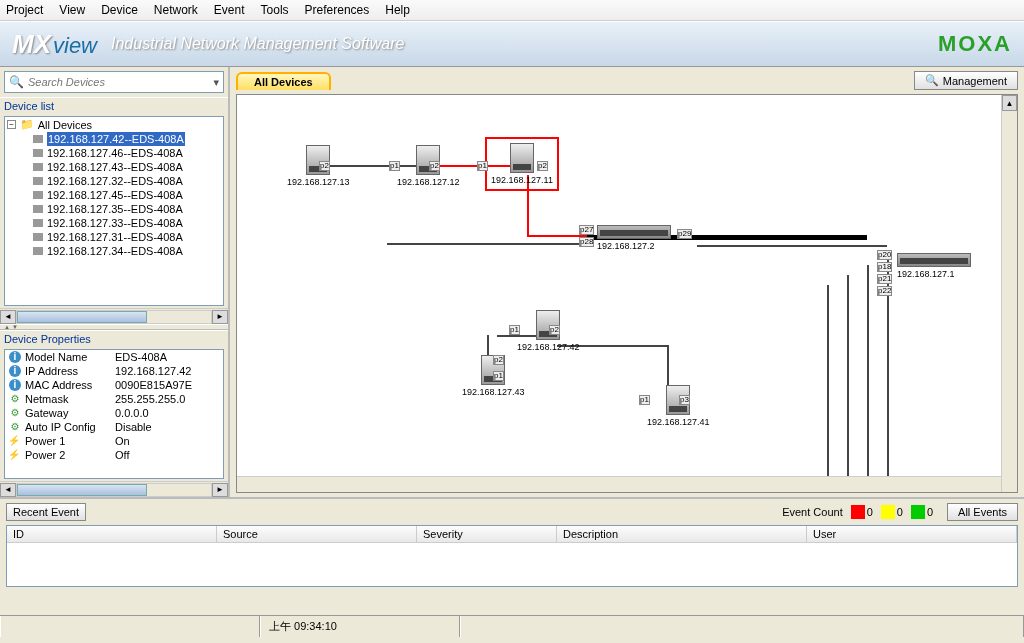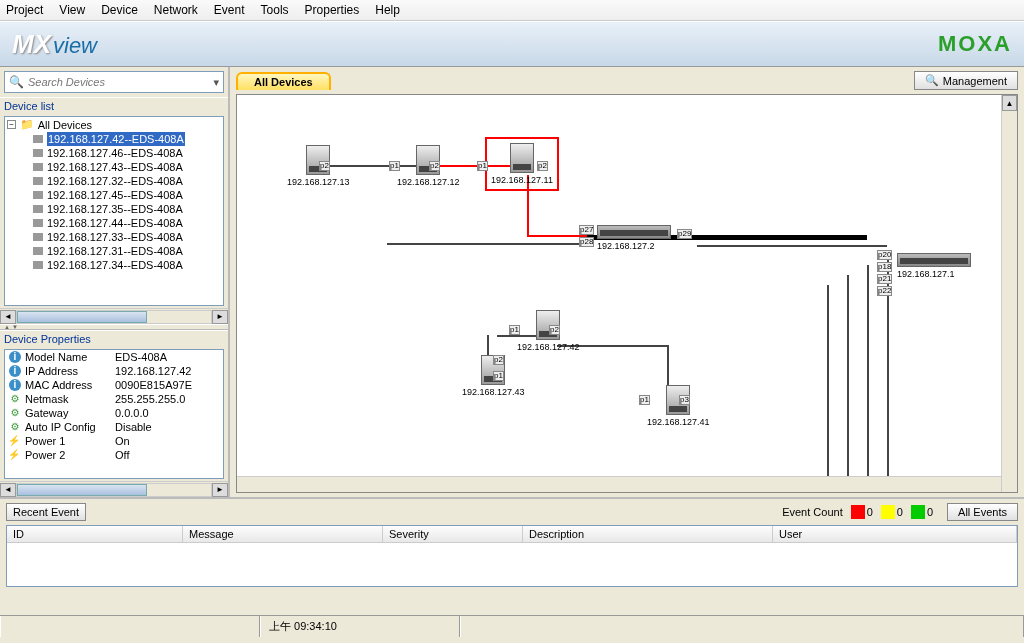--- a/index.html
+++ b/index.html
@@ -74,29 +74,30 @@
 </head>
 <body>
 
 <div class="menubar">
   <span>Project</span>
   <span>View</span>
   <span>Device</span>
   <span>Network</span>
   <span>Event</span>
   <span>Tools</span>
-  <span>Properties</span>
+  <span>Preferences</span>
   <span>Help</span>
 </div>
 
 <div class="banner">
   <div class="logo">
     <span class="mx">MX</span>
     <span class="view">view</span>
   </div>
+  <span class="subtitle">Industrial Network Management Software</span>
   <span class="moxa">MOXA</span>
 </div>
 
 <div class="main">
   <div class="leftpanel">
     <div class="search">
       <span class="mag">🔍</span>
       <input placeholder="Search Devices" style="">
       <span style="color:#555;">▾</span>
     </div>
@@ -123,24 +124,20 @@
           <span class="devicon"></span>
           <span class="lbl">192.168.127.32--EDS-408A</span>
         </div>
       <div class="tree-item">
           <span class="devicon"></span>
           <span class="lbl">192.168.127.45--EDS-408A</span>
         </div>
       <div class="tree-item">
           <span class="devicon"></span>
           <span class="lbl">192.168.127.35--EDS-408A</span>
-        </div>
-      <div class="tree-item">
-          <span class="devicon"></span>
-          <span class="lbl">192.168.127.44--EDS-408A</span>
         </div>
       <div class="tree-item">
           <span class="devicon"></span>
           <span class="lbl">192.168.127.33--EDS-408A</span>
         </div>
       <div class="tree-item">
           <span class="devicon"></span>
           <span class="lbl">192.168.127.31--EDS-408A</span>
         </div>
       <div class="tree-item">
@@ -309,22 +306,22 @@
         <span>0</span>
       <span class="sq" style="background:#ffff00;"></span>
         <span>0</span>
       <span class="sq" style="background:#00cc00;"></span>
         <span>0</span>
       <div class="allev">All Events</div>
     </div>
   </div>
   <div class="evt-table">
     <div class="evt-hdr">
-      <span style="width:176px;">ID</span>
-      <span style="width:200px;">Message</span>
+      <span style="width:210px;">ID</span>
+      <span style="width:200px;">Source</span>
       <span style="width:140px;">Severity</span>
       <span style="width:250px;">Description</span>
       <span style="flex:1;">User</span>
     </div>
   </div>
 </div>
 
 <div class="status">
   <div class="cell" style="width:260px;"></div>
   <div class="cell" style="width:200px;">上午 09:34:10</div>

